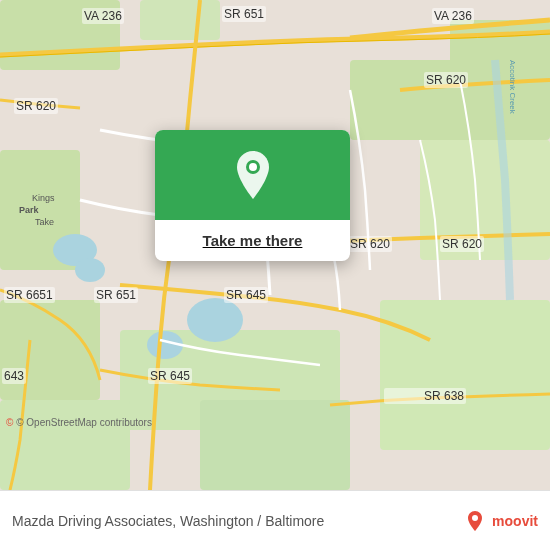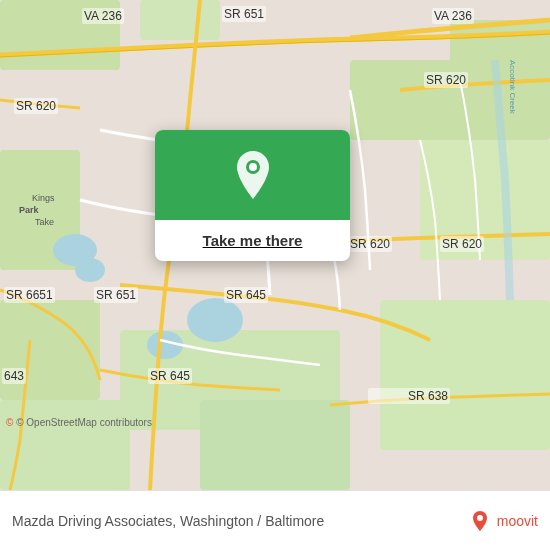--- a/index.html
+++ b/index.html
@@ -173,21 +173,21 @@
   <div class="road-label" style="top:8px;left:432px;">VA 236</div>
   <div class="road-label" style="top:6px;left:222px;">SR 651</div>
   <div class="road-label" style="top:72px;left:424px;">SR 620</div>
   <div class="road-label" style="top:236px;left:348px;">SR 620</div>
   <div class="road-label" style="top:236px;left:440px;">SR 620</div>
   <div class="road-label" style="top:98px;left:14px;">SR 620</div>
   <div class="road-label" style="top:287px;left:4px;">SR 6651</div>
   <div class="road-label" style="top:287px;left:94px;">SR 651</div>
   <div class="road-label" style="top:287px;left:224px;">SR 645</div>
   <div class="road-label" style="top:368px;left:148px;">SR 645</div>
-  <div class="road-label" style="top:388px;left:368px;padding-left:40px;">SR 638</div>
+  <div class="road-label" style="top:388px;left:384px;padding-left:40px;">SR 638</div>
   <div class="road-label" style="top:356px;left:2px;margin-top:12px;">643</div>
 
   <div class="map-label" style="top:193px;left:32px;font-weight:500;">Kings</div>
   <div class="map-label" style="top:205px;left:19px;font-weight:700;">Park</div>
   <div class="map-label" style="top:217px;left:35px;font-weight:500;">Take</div>
 
   <div id="popup-card">
     <div id="popup-header">
 
       <svg width="44" height="52" viewBox="0 0 44 52">
@@ -207,15 +207,15 @@
 </div>
 
 <div id="footer-bar">
   <div id="footer-text">Mazda Driving Associates, Washington / Baltimore</div>
   <div id="footer-logo">
 
     <svg width="22" height="22" viewBox="0 0 22 22">
       <path d="M11 1C7.134 1 4 4.134 4 8c0 5.5 7 13 7 13s7-7.5 7-13c0-3.866-3.134-7-7-7z" fill="#e74c3c"></path>
       <circle cx="11" cy="8" r="3" fill="white"></circle>
     </svg>
-    <span style="font-size:14px;font-weight:400;color:#e74c3c;">moovit</span>
+    <span style="font-size:14px;font-weight:700;color:#e74c3c;">moovit</span>
   </div>
 </div>
 
 </body></html>

